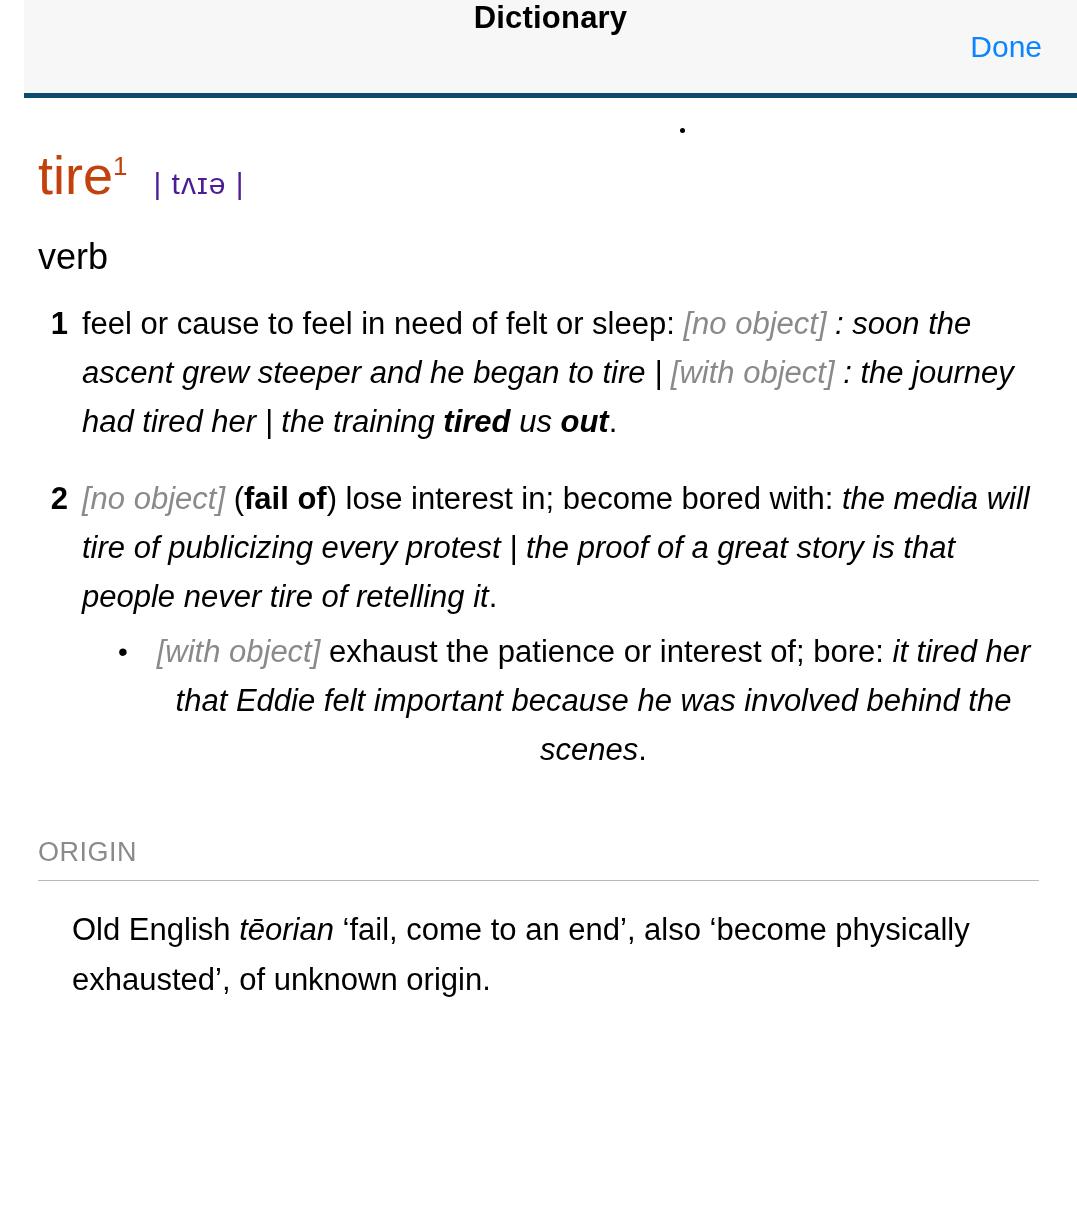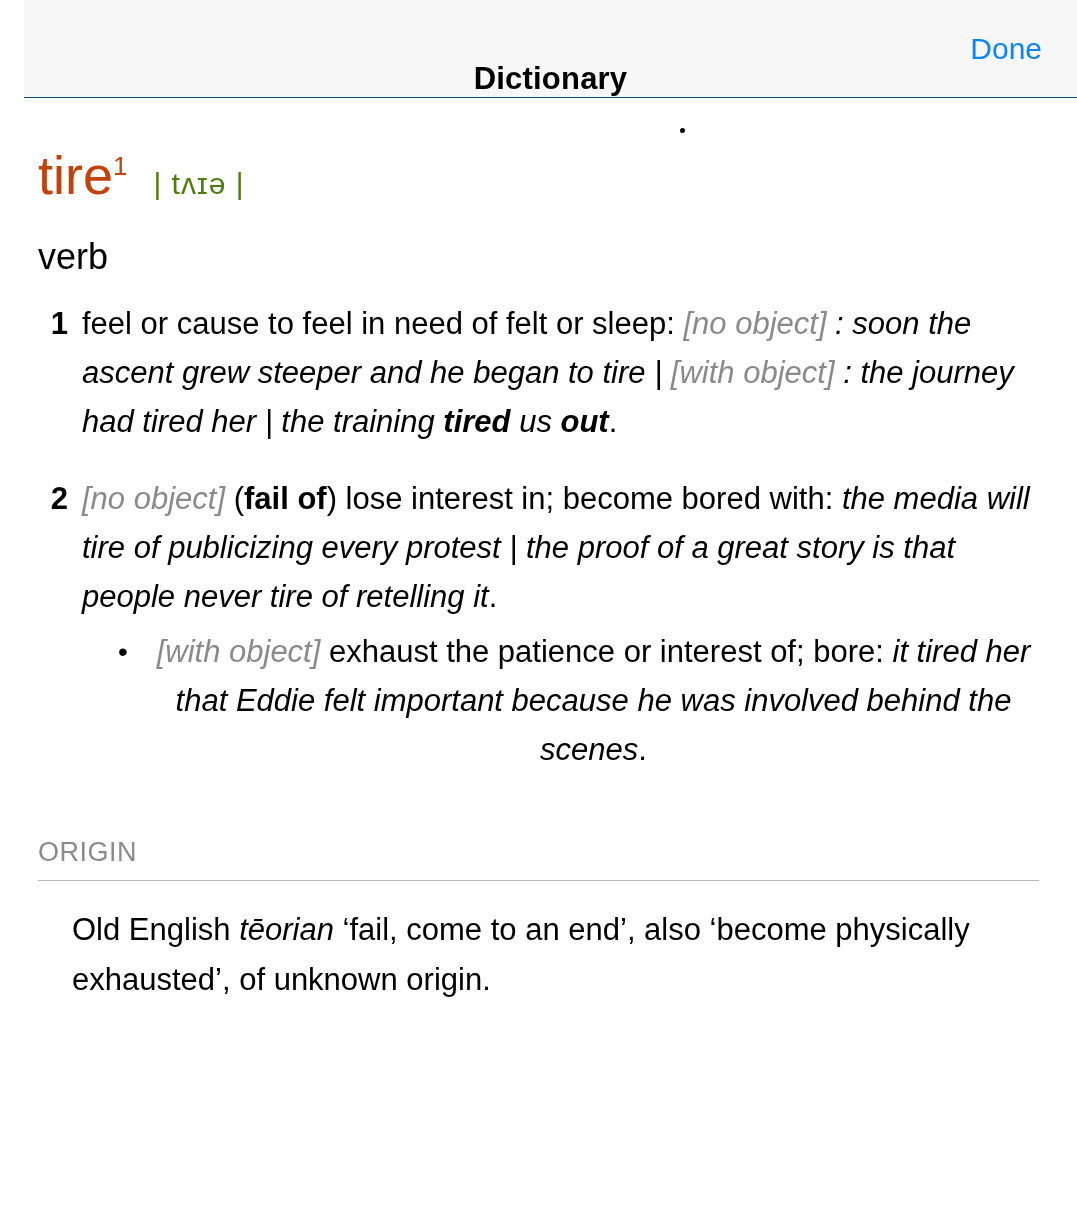--- a/index.html
+++ b/index.html
@@ -21,23 +21,23 @@
     display: flex;
     flex-direction: column;
     background: #ffffff;
   }
 
   
   .navbar {
     height: 98px;
     min-height: 98px;
     background: #f7f7f7;
-    border-bottom: 1px solid #0c4a6e;
-    display: flex;
-    align-items: flex-end;
+    border-bottom: 5px solid #0c4a6e;
+    display: flex;
+    align-items: flex-start;
     justify-content: center;
     position: relative;
     box-sizing: border-box;
     margin-left: 24px;
   }
   .navbar-title {
     font-size: 31px;
     font-weight: bold;
     letter-spacing: 0.2px;
     color: #000;
@@ -73,21 +73,21 @@
     font-weight: normal;
   }
   .headword sup {
     font-size: 26px;
     vertical-align: super;
     line-height: 0;
   }
   .pronunciation {
     margin-left: 26px;
     font-size: 30px;
-    color: #4d7c0f;
+    color: #4c1d95;
     letter-spacing: 1px;
   }
   .dot-marker {
     position: absolute;
     left: 680px;
     top: 30px;
     width: 5px;
     height: 5px;
     background: #000;
     border-radius: 50%;

